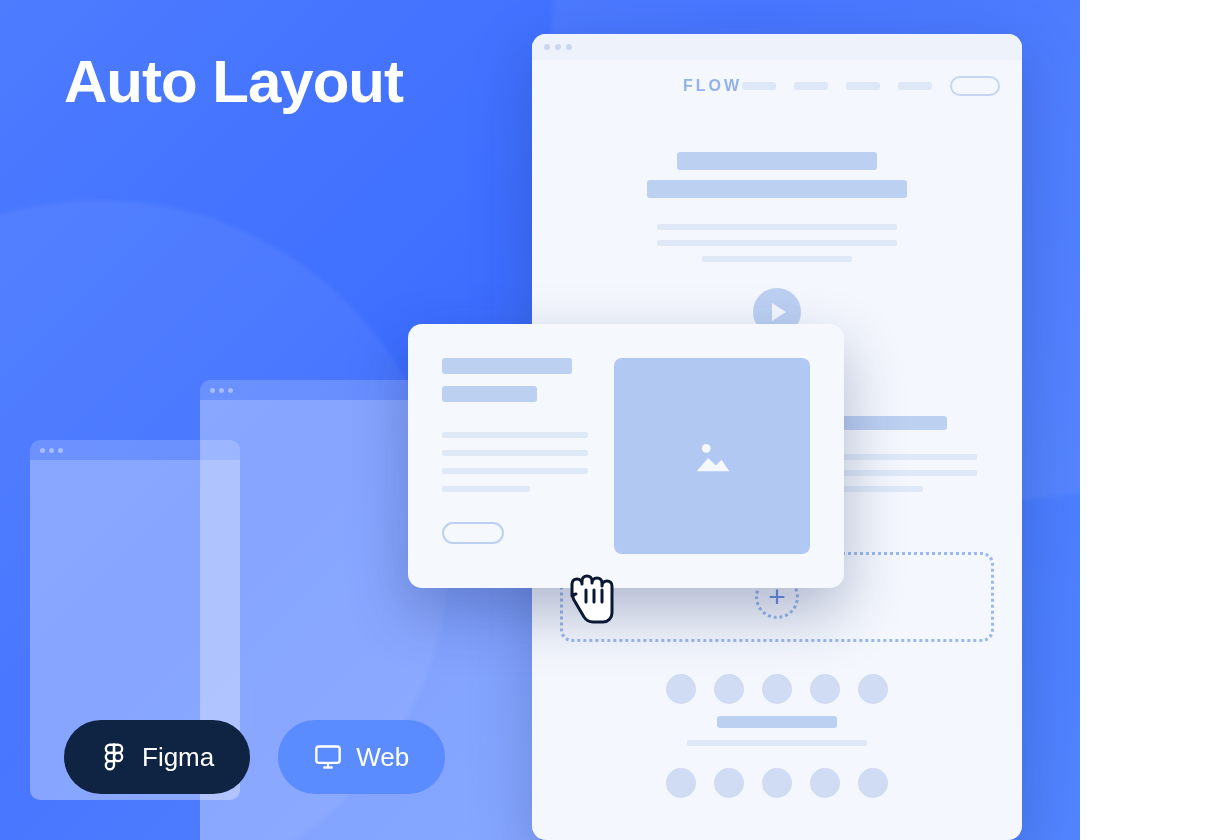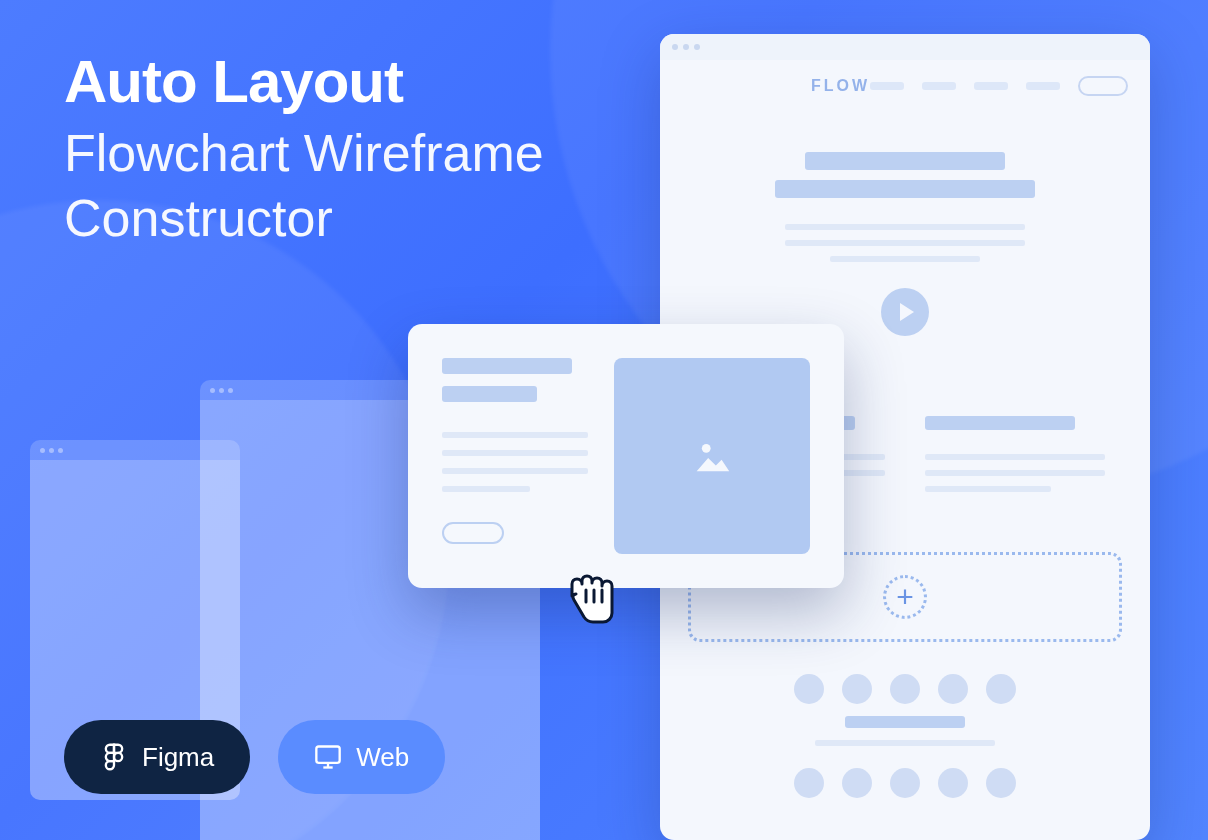--- a/index.html
+++ b/index.html
@@ -1,19 +1,19 @@
 <!DOCTYPE html>
 <html><head>
 <meta charset="utf-8">
 <style>
   * { box-sizing: border-box; margin: 0; padding: 0; }
   html, body { width: 1208px; height: 840px; overflow: hidden; font-family: -apple-system, BlinkMacSystemFont, "Segoe UI", Helvetica, Arial, sans-serif; }
   .stage {
     position: relative;
-    width: 1208px; height: 840px;
+    width: 1080px; height: 840px;
     background: linear-gradient(135deg, #4d7cff 0%, #3d6eff 40%, #5285ff 100%);
     overflow: hidden;
   }
   
   .wave {
     position: absolute;
     border-radius: 50%;
     background: rgba(255,255,255,0.06);
     filter: blur(2px);
   }
@@ -185,24 +185,20 @@
 </style>
 </head>
 <body>
 
 <div class="stage">
   <div class="wave a"></div>
   <div class="wave b"></div>
 
   <div class="headline">
     <h1>Auto Layout</h1>
-    <h2>
-      <span>Flowchart Wireframe</span><br>
-      <span>Constructor</span>
-    </h2>
   </div>
 
   <div class="bg-frame bg1">
     <div class="chrome-dots">
         <span></span>
         <span></span>
         <span></span>
       </div>
     <div class="body"></div>
   </div>

